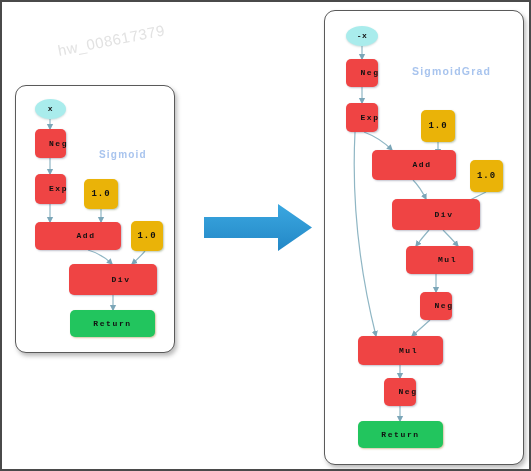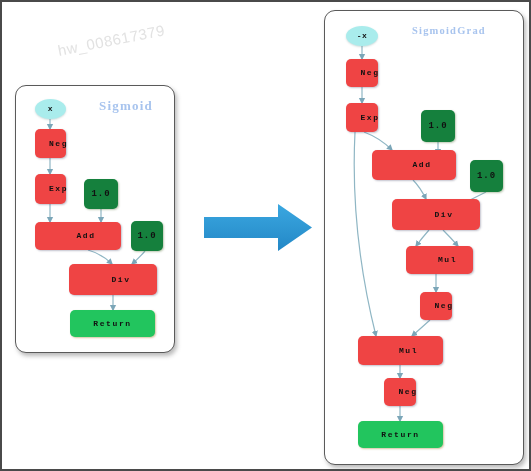--- a/index.html
+++ b/index.html
@@ -54,30 +54,31 @@
     height: 268px;
   }
   #panel-sigmoidgrad {
     left: 322px;
     top: 8px;
     width: 200px;
     height: 455px;
   }
   .panel-title {
     position: absolute;
-    font-family: Liberation Serif, serif;
+    font-family: Liberation Sans, sans-serif;
     font-weight: bold;
     color: #a8c4ee;
     letter-spacing: 1.2px;
     white-space: nowrap;
+    margin-top: 40px;
   }
   #title-sigmoid {
     left: 97px;
-    top: 96px;
-    font-size: 13px;
+    top: 107px;
+    font-size: 10px;
   }
   #title-sigmoidgrad {
     left: 410px;
     top: 23px;
     font-size: 10.5px;
   }
 
   
   .node {
     position: absolute;
@@ -94,21 +95,21 @@
     z-index: 3;
     text-align: center;
     line-height: 1;
   }
   .node.op {
     background: #ef4444;
     box-shadow: 1px 1px 2px rgba(80,80,110,0.35);
     padding-left: 16px;
   }
   .node.const {
-    background: #15803d;
+    background: #eab308;
     box-shadow: 1px 1px 2px rgba(70,100,40,0.35);
     font-size: 9px;
     letter-spacing: 1px;
   }
   .node.ret {
     background: #22c55e;
     box-shadow: 1px 1px 2px rgba(140,100,10,0.38);
     font-size: 8px;
   }
   .node.input {

